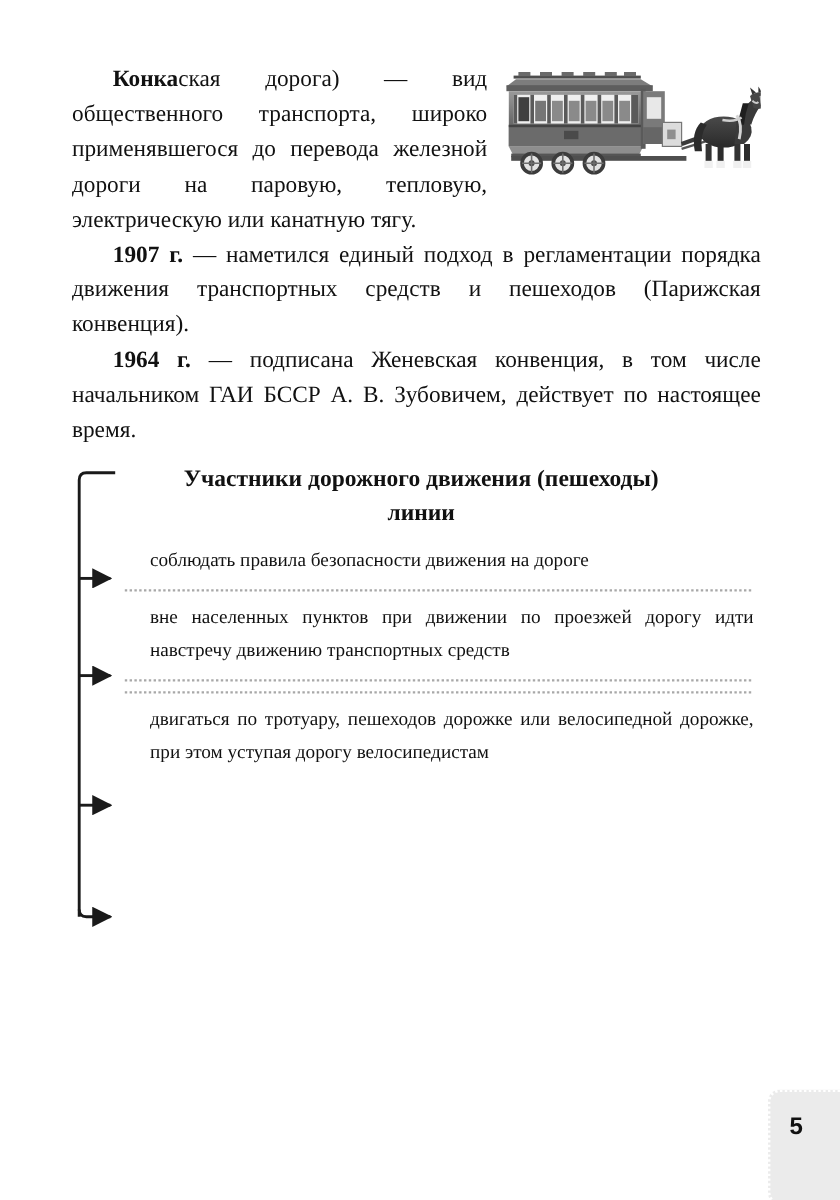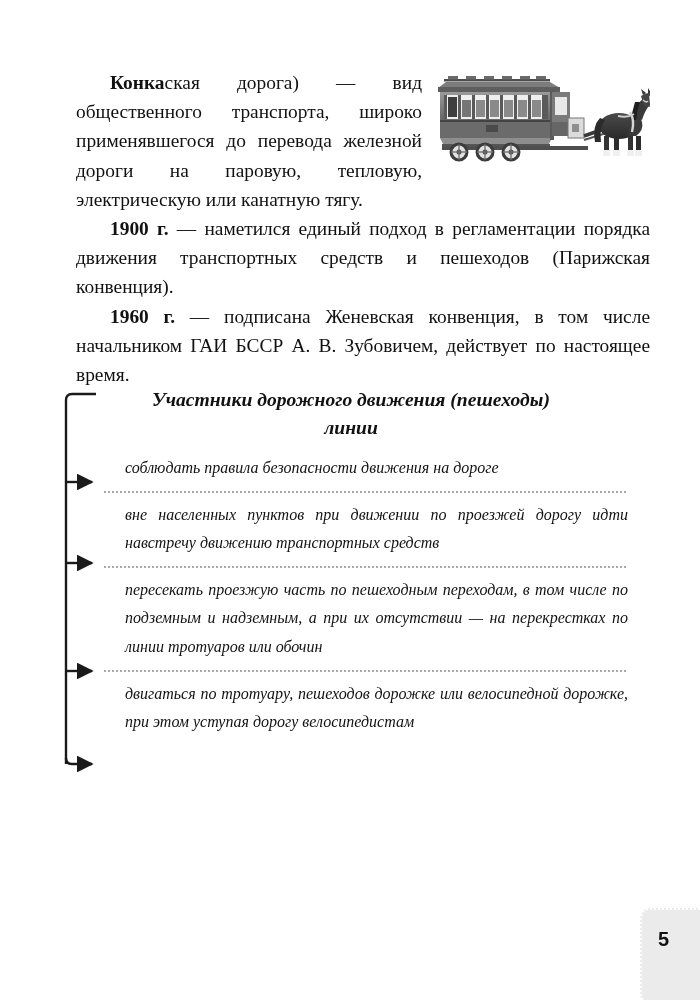--- a/index.html
+++ b/index.html
@@ -19,24 +19,23 @@
   .page {
     position: absolute;
     left: 0; top: 0;
     width: 700px;
     height: 1000px;
   }
 
   
   .prose {
     position: absolute;
-    left: 76px;
+    left: 60px;
     top: 52px;
     width: 574px;
-    margin-top: 16px;
   }
 
   .prose p {
     margin: 0;
     font-size: 19.4px;
     line-height: 29.2px;
     text-align: justify;
     text-indent: 34px;
     hyphens: manual;
   }
@@ -59,21 +58,20 @@
     height: 96px;
   }
 
   
   .diagram {
     position: absolute;
     left: 0;
     top: 386px;
     width: 700px;
     height: 470px;
-    font-style: italic;
   }
 
   .connector {
     position: absolute;
     left: 0; top: 0;
     width: 700px;
     height: 470px;
     pointer-events: none;
   }
 
@@ -261,23 +259,23 @@
 
           <path d="M198 42 Q203 50 200 62" stroke="#d5d5d5" stroke-width="2.4" fill="none"></path>
           <path d="M186 46 Q196 48 202 44" stroke="#cfcfcf" stroke-width="2" fill="none"></path>
           <path d="M211 30 Q214 33 216 31" stroke="#cccccc" stroke-width="1.6" fill="none"></path>
         </g>
       </svg>
     </div>
 
     <p><b>Конка</b><span>ская дорога) — вид общественного транспорта, широко применявше­гося до перевода железной дороги на паровую, тепловую, электрическую или канатную тягу.</span></p>
 
-    <p><b>1900 г.</b><span> — наметился единый подход в регламентации порядка движения транспортных средств и пешеходов (Парижская конвенция).</span></p>
-
-    <p><b>1960 г.</b><span> — подписана Женевская конвенция, в том числе начальником ГАИ БССР А. В. Зубовичем, действует по настоящее время.</span></p>
+    <p><b>1907 г.</b><span> — наметился единый подход в регламентации порядка движения транспортных средств и пешеходов (Парижская конвенция).</span></p>
+
+    <p><b>1964 г.</b><span> — подписана Женевская конвенция, в том числе начальником ГАИ БССР А. В. Зубовичем, действует по настоящее время.</span></p>
   </div>
 
   <div class="diagram">
 
     <svg class="connector" viewBox="0 0 700 470" xmlns="http://www.w3.org/2000/svg">
       <defs>
         <marker id="arw" viewBox="0 0 10 10" refX="9" refY="5" markerWidth="7" markerHeight="7" orient="auto-start-reverse">
           <path d="M 0 0 L 10 5 L 0 10 z" fill="#1a1a1a"></path>
         </marker>
       </defs>
@@ -298,23 +296,20 @@
 
     <div class="items">
       <div class="item">
         <p>соблюдать правила безопасности движения на до­роге</p>
       </div>
       <div class="sep"></div>
       <div class="item">
         <p>вне населенных пунктов при движении по проезжей дорогу идти навстречу движению транспортных средств</p>
       </div>
       <div class="sep"></div>
-      <div class="item">
-        <p>пересекать проезжую часть по пешеходным пере­ходам, в том числе по подземным и надземным, а при их отсутствии — на перекрестках по линии тротуаров или обочин</p>
-      </div>
       <div class="sep"></div>
       <div class="item">
         <p>двигаться по тротуару, пешеходов дорожке или ве­лосипедной дорожке, при этом уступая дорогу вело­сипедистам</p>
       </div>
     </div>
   </div>
 
   <div class="page-tab">
     <span class="num">5</span>
   </div>

